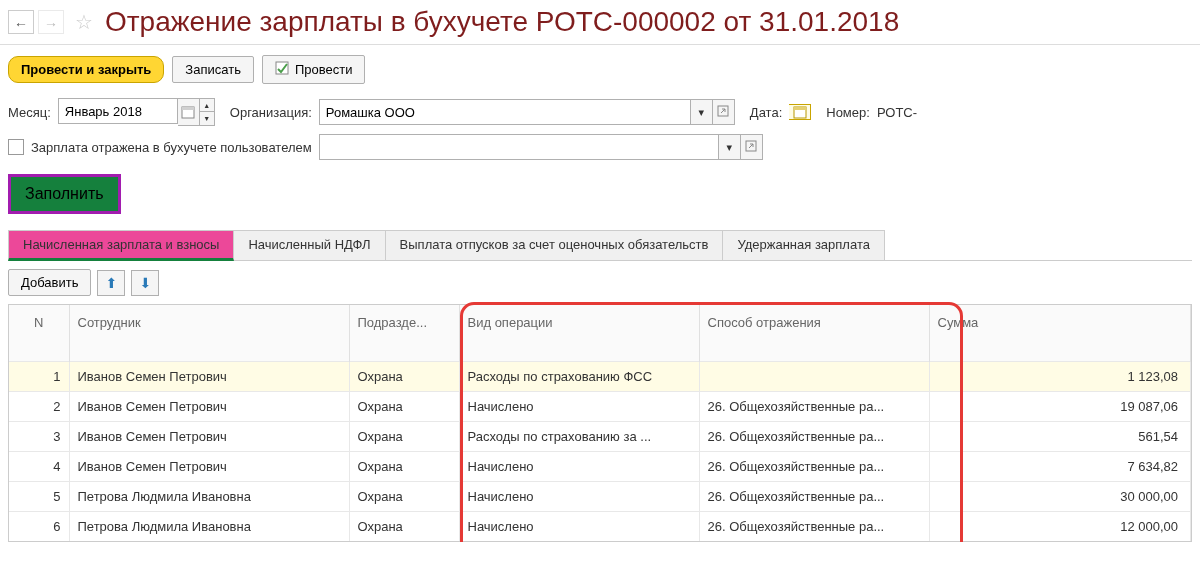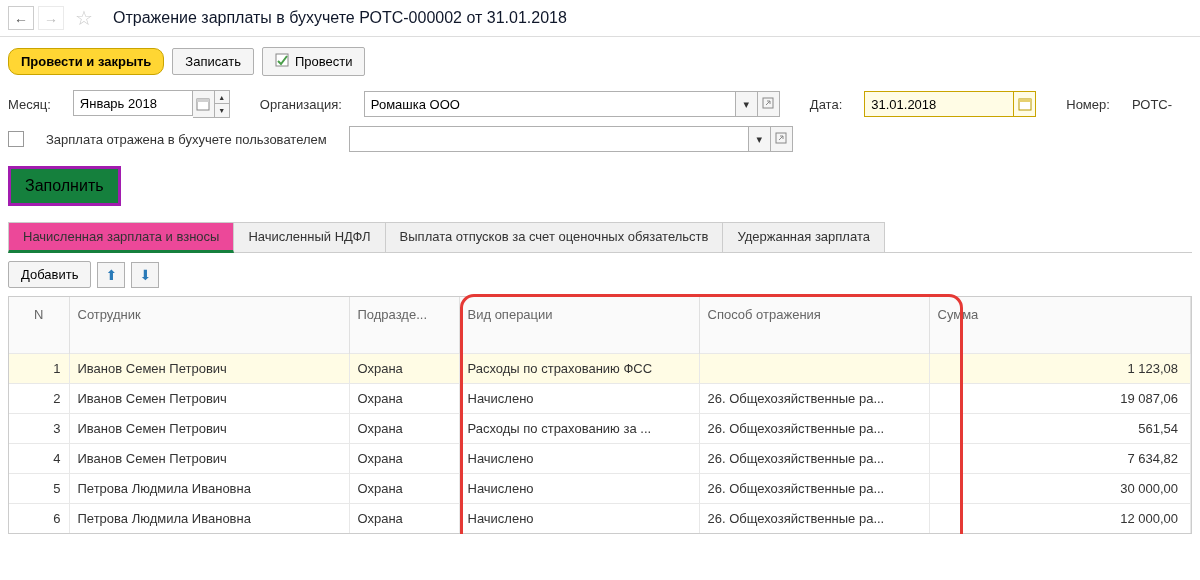--- a/index.html
+++ b/index.html
@@ -1,25 +1,25 @@
 <!DOCTYPE html>
 <html><head>
   <meta charset="utf-8">
   <style>
     * { box-sizing: border-box; margin: 0; padding: 0; }
     body { font-family: Arial, sans-serif; font-size: 13px; color: #333; background: #fff; width: 1200px; }
     .toolbar-top { display: flex; align-items: center; padding: 6px 8px; gap: 4px; border-bottom: 1px solid #ddd; }
     .nav-btn { width: 26px; height: 24px; border: 1px solid #ccc; background: #fff; display: flex; align-items: center; justify-content: center; cursor: pointer; font-size: 14px; color: #555; }
     .nav-btn.disabled { opacity: 0.4; }
     .star-icon { width: 24px; height: 24px; display: flex; align-items: center; justify-content: center; color: #ccc; font-size: 20px; margin: 0 4px; }
-    .page-title { font-size: 16px; color: #0f172a; margin-left: 9px; }
+    .page-title { font-size: 28px; color: #7f1d1d; margin-left: 1px; }
     .action-bar { display: flex; align-items: center; padding: 10px 8px; gap: 8px; }
     .btn { border: 1px solid #b0b0b0; background: #f5f5f5; padding: 5px 12px; cursor: pointer; font-size: 13px; border-radius: 2px; display: inline-flex; align-items: center; gap: 6px; }
     .btn.primary { background: #ffd633; border-color: #c9a400; font-weight: bold; border-radius: 10px; }
-    .form-row { display: flex; align-items: center; padding: 4px 8px; gap: 18px; }
+    .form-row { display: flex; align-items: center; padding: 4px 8px; gap: 3px; }
     .label { font-size: 13px; color: #333; margin-right: 4px; }
     .input-group { display: inline-flex; align-items: stretch; }
     .input-field { border: 1px solid #b0b0b0; padding: 4px 6px; font-size: 13px; height: 26px; background: #fff; }
     .input-field.highlight { background: #fffce5; border-color: #c9a400; }
     .input-btn { border: 1px solid #b0b0b0; border-left: none; background: #f5f5f5; width: 22px; display: flex; align-items: center; justify-content: center; cursor: pointer; font-size: 11px; }
     .spinner { display: flex; flex-direction: column; border: 1px solid #b0b0b0; border-left: none; }
     .spinner div { height: 13px; width: 14px; background: #f5f5f5; display: flex; align-items: center; justify-content: center; font-size: 7px; cursor: pointer; }
     .spinner div:first-child { border-bottom: 1px solid #b0b0b0; }
     .checkbox { width: 16px; height: 16px; border: 1px solid #999; margin-right: 4px; }
     .fill-btn-row { padding: 10px 8px; }
@@ -94,21 +94,20 @@
     <div class="input-btn">
         <span><svg width="12" height="12">
             <rect x="1" y="1" width="10" height="10" fill="none" stroke="#888"></rect>
             <path d="M4 8 L8 4 M5 4 H8 V7" stroke="#888" fill="none"></path>
           </svg></span>
       </div>
   </div>
 
   <span class="label" style="margin-left:12px">Дата:</span>
   <div class="input-group">
-    <input class="input-field highlight" style="width: 150px;" value="31.01.2018">
     <div class="input-btn" style="background:#fffce5;border-color:#c9a400">
         <span class="cal-icon"><svg>
             <rect x="1" y="2" width="12" height="11" fill="#fff" stroke="#b89800"></rect>
             <rect x="1" y="2" width="12" height="3" fill="#e6d070"></rect>
           </svg></span>
       </div>
   </div>
 
   <span class="label" style="margin-left:12px">Номер:</span>
   <span>РОТС-</span>

